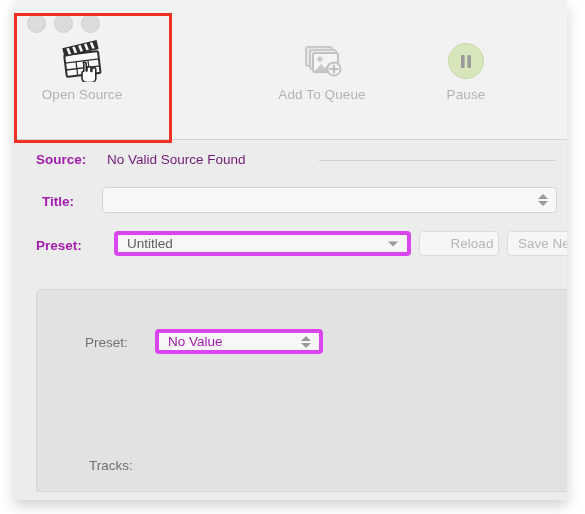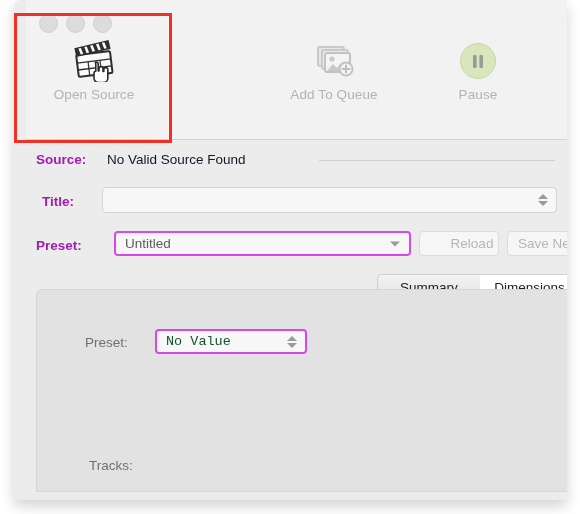--- a/index.html
+++ b/index.html
@@ -31,21 +31,21 @@
     height: 500px;
     background: #ececec;
     border-top-left-radius: 6px;
     overflow: hidden;
     box-shadow: 0 6px 14px rgba(0,0,0,0.18);
   }
 
   
   .toolbar {
     position: absolute;
-    left: 12px;
+    left: 0;
     top: 0;
     width: 553px;
     height: 140px;
     background: #f2f2f2;
     border-bottom: 1px solid #d2d2d2;
     box-sizing: border-box;
   }
 
   .traffic {
     position: absolute;
@@ -119,21 +119,21 @@
   }
   .lbl {
     position: absolute;
     font-size: 13.5px;
     font-weight: bold;
     color: #a21caf;
   }
   .val {
     position: absolute;
     font-size: 13.5px;
-    color: #0f172a;
+    color: #701a75;
   }
 
   #row-source { height: 40px; }
   #source-label { left: 22px; top: 12px; }
   #source-value { left: 93px; top: 12px; }
   #source-rule {
     position: absolute;
     left: 305px;
     top: 20px;
     right: 12px;
@@ -179,21 +179,21 @@
     border-right: 5px solid transparent;
   }
   .stepper i.up   { border-bottom: 5px solid #9a9a9a; }
   .stepper i.down { border-top: 5px solid #9a9a9a; }
 
   #row-preset { height: 42px; }
   #preset-label { left: 22px; top: 12px; }
   .popup {
     position: absolute;
     background: #f7f7f7;
-    border: 2px solid #d946ef;
+    border: 4px solid #d946ef;
     border-radius: 4px;
     box-sizing: border-box;
     font-size: 13.5px;
     color: #5c5c5c;
     display: flex;
     align-items: center;
     padding-left: 9px;
   }
   #preset-popup {
     left: 100px;
@@ -285,24 +285,23 @@
   #format-label {
     position: absolute;
     left: 48px;
     top: 45px;
     font-size: 13.5px;
     color: #707070;
   }
   #format-popup {
     left: 118px;
     top: 39px;
-    width: 152px;
+    width: 168px;
     height: 25px;
-    color: #14532d;
-    font-family: Liberation Mono, monospace;
+    color: #a21caf;
   }
   #tracks-label {
     position: absolute;
     left: 52px;
     top: 168px;
     font-size: 13.5px;
     color: #707070;
   }
 
   
@@ -415,24 +414,20 @@
         <div class="popup" id="preset-popup">
           <span>Untitled</span>
           <span class="chev"></span>
         </div>
         <div class="pbtn" id="preset-reload">Reload</div>
         <div class="pbtn" id="preset-savenew">Save New Preset</div>
       </div>
 
     </div>
 
-    <div class="tabs">
-      <div class="tab" id="tab-summary">Summary</div>
-      <div class="tab" id="tab-dimensions">Dimensions</div>
-    </div>
 
     <div class="panel">
       <span id="format-label">Preset:</span>
       <div class="popup" id="format-popup">
         <span>No Value</span>
         <span class="stepper">
           <i class="up"></i>
             <i class="down"></i>
         </span>
       </div>

